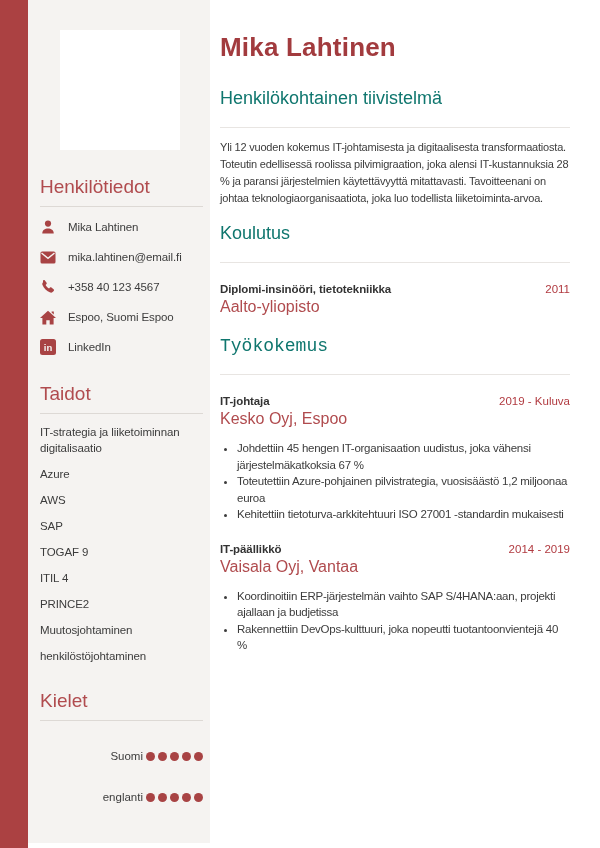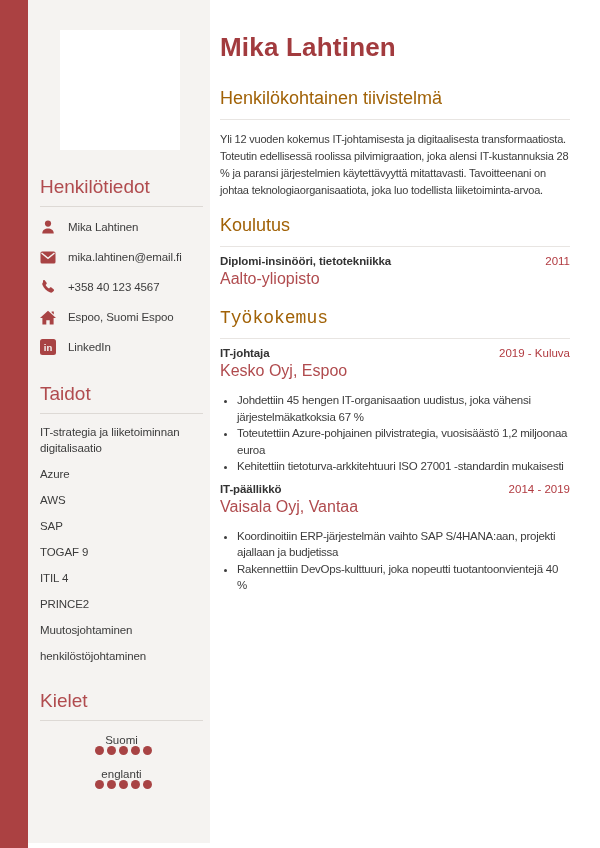--- a/index.html
+++ b/index.html
@@ -20,36 +20,36 @@
   .photo{width:120px;height:120px;background:#ffffff;margin-left:20px;}
   h2.side{
     font-size:19px;font-weight:400;color:#B04B4E;margin:26px 0 0;
     padding-bottom:8px;border-bottom:1px solid #DDD9D5;
   }
   .contact-row{display:flex;align-items:center;margin-top:10px;height:20px;}
   .contact-row .ic{width:16px;height:16px;flex:0 0 16px;margin-right:12px;display:flex;align-items:center;}
   .contact-row .txt{font-size:11.5px;color:#3C3C3C;letter-spacing:-0.1px;}
   .skill{font-size:11.5px;line-height:16px;color:#3C3C3C;margin-top:10px;letter-spacing:-0.1px;}
   .skills-list{margin-top:5px;}
-  .lang-row{display:flex;justify-content:space-between;align-items:center;margin-top:13px;flex-direction:column;}
+  .lang-row{display:flex;justify-content:flex-end;align-items:center;margin-top:29px;}
   .lang-name{font-size:11.5px;color:#3C3C3C;}
   .dots{display:flex;}
   .dots .dot{width:9px;height:9px;border-radius:50%;background:#A84344;margin-left:3px;}
   
   .main{position:absolute;left:220px;top:0;width:350px;}
   h1.name{margin:32px 0 0;font-size:26px;line-height:30px;font-weight:bold;color:#A23B3E;letter-spacing:.2px;}
   h2.main-h{
-    font-size:18px;font-weight:400;color:#a16207;
-    padding-bottom:10px;border-bottom:1px solid #E8E5E2;
+    font-size:18px;font-weight:400;color:#0f766e;
+    padding-bottom:18px;border-bottom:1px solid #E8E5E2;
   }
   h2.summary-h{margin:26px 0 0;}
   h2.edu-h{margin:16px 0 0;}
   h2.work-h{margin:20px 0 0;font-family:Liberation Mono, monospace;}
   p.summary{margin:11px 0 0;font-size:11px;line-height:17px;color:#3C3C3C;letter-spacing:-0.2px;}
-  .entry{margin-top:8px;}
+  .entry{margin-top:20px;}
   .entry-head{display:flex;justify-content:space-between;align-items:baseline;}
   .entry-title{font-size:11.5px;font-weight:bold;color:#333333;letter-spacing:-0.1px;}
   .entry-date{font-size:11.5px;font-weight:normal;color:#B13A40;white-space:nowrap;}
   .entry-sub{margin-top:3px;font-size:16px;color:#B04B4E;}
   ul.bullets{margin:12px 0 0;padding-left:17px;}
   ul.bullets li{font-size:11.5px;line-height:16.5px;color:#3C3C3C;letter-spacing:-0.25px;}
   svg{display:block;}
 </style>
 </head>
 <body>

